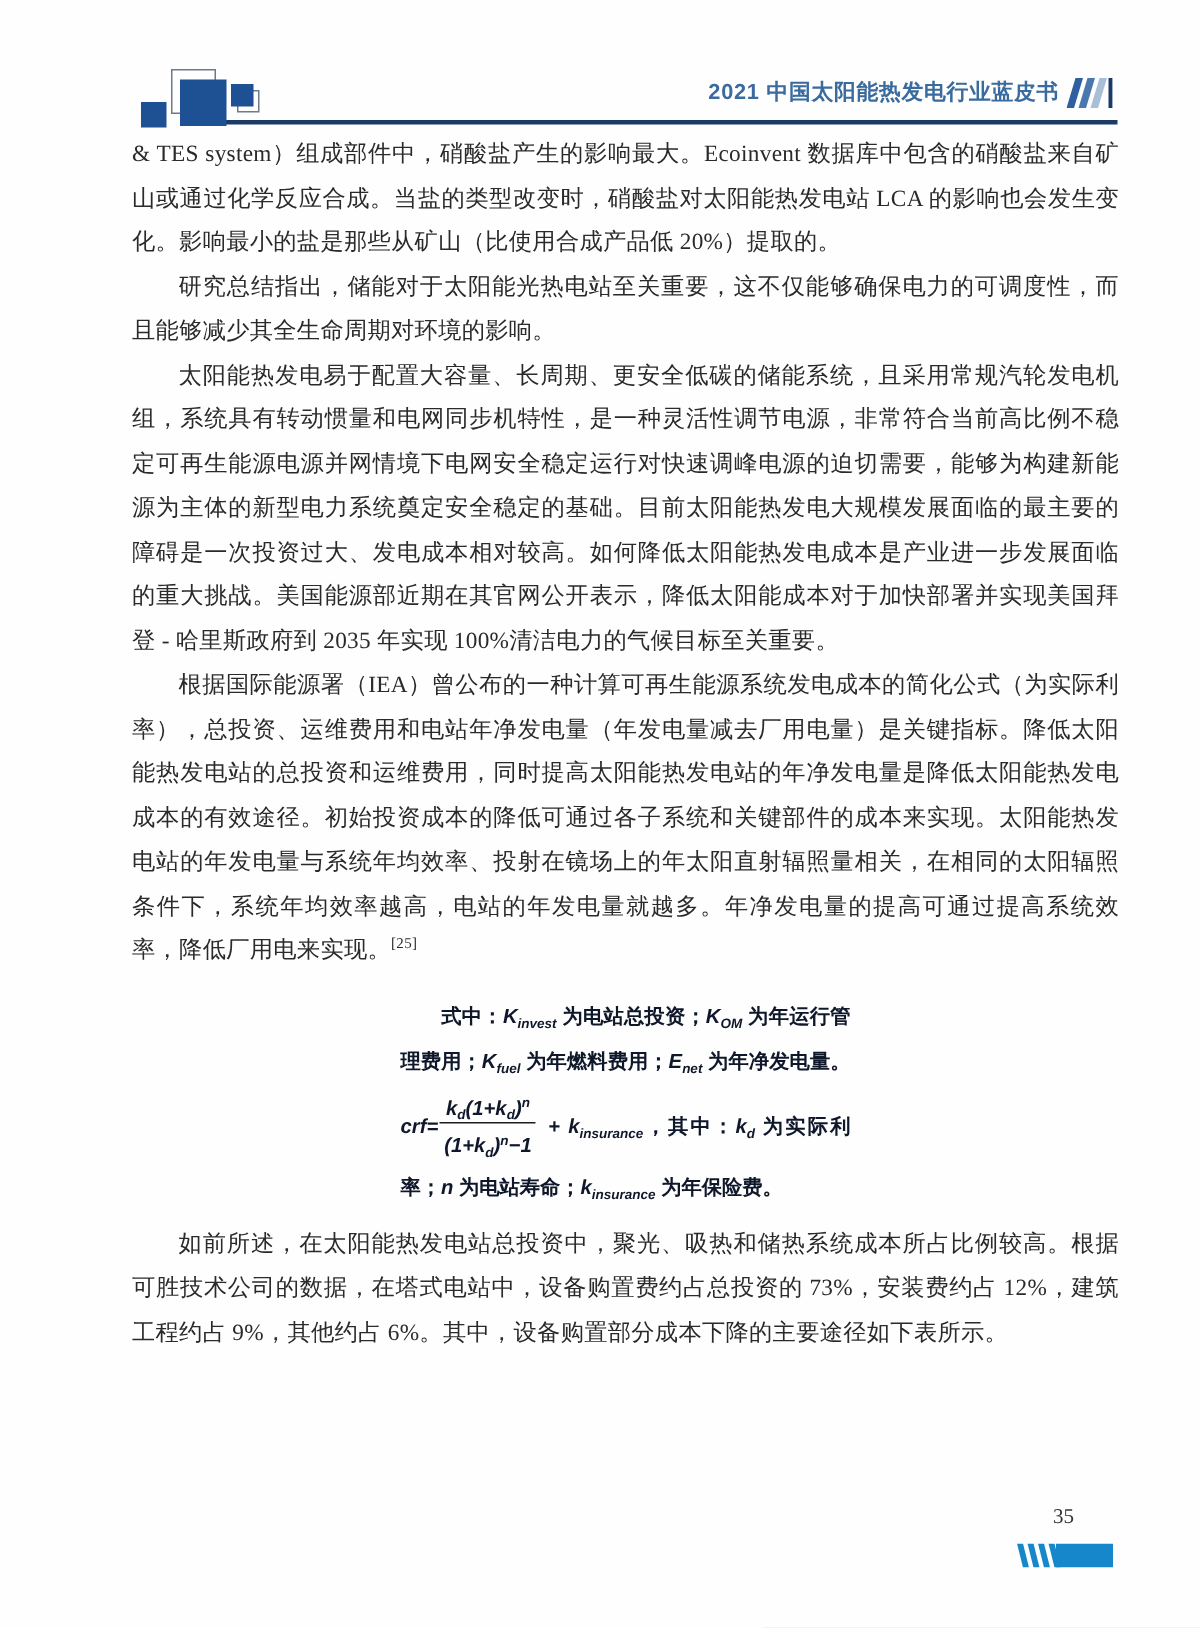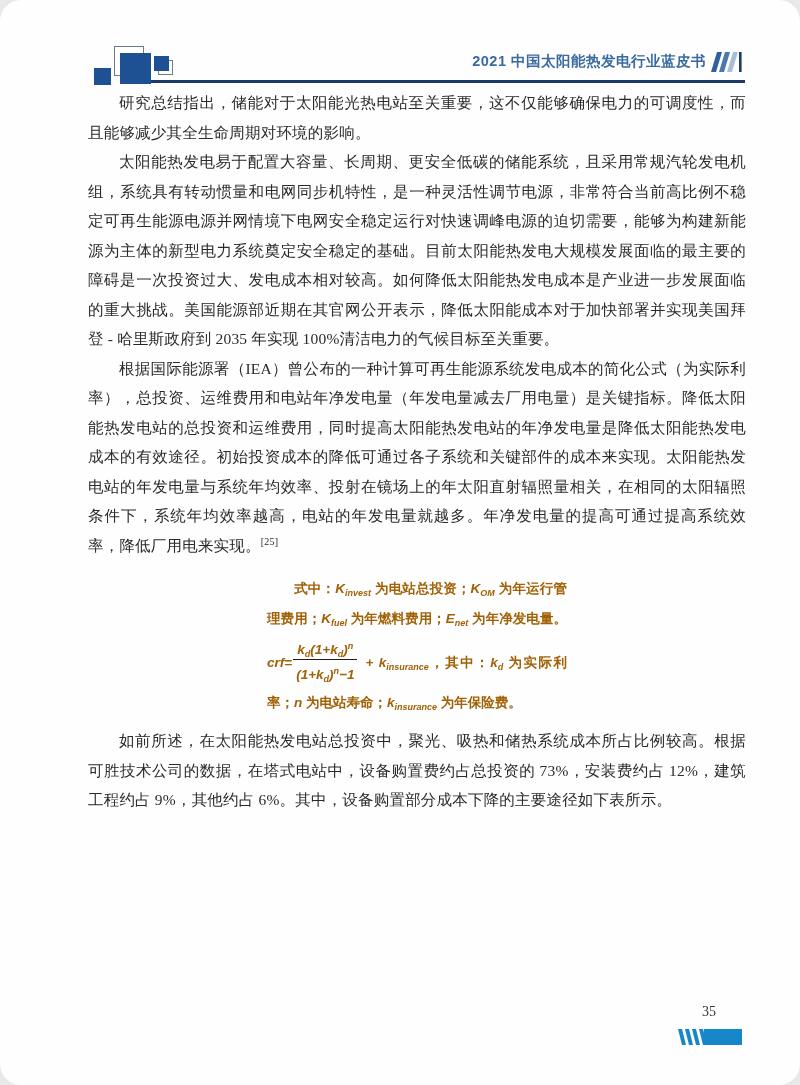--- a/index.html
+++ b/index.html
@@ -13,21 +13,20 @@
   *{margin:0;padding:0;box-sizing:border-box;}
   html,body{background:#e9e9e7;}
   .page{
     position:relative;
     width:800px;height:1085px;
     margin:0 auto;
     background:#fefefe;
     overflow:hidden;
     font-family:"Liberation Serif","DejaVu Serif",serif;
     color:var(--ink);
-    border-radius:21px;
   }
   
   .header{position:absolute;top:44px;left:0;width:800px;height:44px;}
   .header-rule{position:absolute;left:150px;top:36px;width:595px;height:3px;background:var(--navy);}
   .logo{position:absolute;left:94px;top:2px;width:80px;height:44px;}
   .logo .sq{position:absolute;}
   .logo .sq-small-left{left:0;top:22px;width:17px;height:17px;background:var(--logo-blue);}
   .logo .sq-outline-big{left:20px;top:0;width:30px;height:30px;background:#fff;border:1.5px solid #6c7b8a;}
   .logo .sq-fill-big{left:26px;top:7px;width:31px;height:31px;background:var(--logo-blue);}
   .logo .sq-outline-sm{left:64px;top:14px;width:15px;height:15px;background:#fff;border:1.2px solid #6c7b8a;}
@@ -63,21 +62,21 @@
   .frac{display:inline-block;text-align:center;}
   .frac .num{padding:0 10px 3px 10px;border-bottom:2.2px solid #1d1d1d;}
   .frac .den{padding:3px 10px 0 10px;}
   .t-var{font-size:19px;font-weight:bold;font-style:italic;}
   .t-op{font-size:18px;font-weight:bold;}
   .t-sub{font-size:11px;font-weight:bold;vertical-align:-4px;}
   
   .formula-note{
     width:300px;margin:16px auto 4px auto;
     font-family:"Liberation Sans","DejaVu Sans",sans-serif;
-    font-size:13.5px;font-weight:bold;line-height:25px;color:#a16207;
+    font-size:13.5px;font-weight:bold;line-height:25px;color:#0f172a;
     text-align:justify;
   }
   .formula-note .first-indent{display:inline-block;width:2em;}
   .n-var{font-style:italic;}
   .n-sub{font-size:9px;vertical-align:-3px;font-style:italic;}
   .n-sup{font-size:9px;vertical-align:5px;font-style:italic;}
   .inline-frac{
     display:inline-block;text-align:center;vertical-align:middle;
     line-height:17px;margin:2px 2px 2px 0;
   }
@@ -112,20 +111,21 @@
     <svg class="slashes" viewBox="0 0 34 20" width="34" height="20">
       <polygon points="6,0 11,0 5,20 0,20" fill="#2F5F9E"></polygon>
       <polygon points="14,0 19,0 13,20 8,20" fill="#4A77AE"></polygon>
       <polygon points="22,0 27,0 21,20 16,20" fill="#A9BFD8"></polygon>
       <rect x="28" y="0" width="2.6" height="20" fill="#1B3A66"></rect>
     </svg>
   </div>
 
   <div class="main">
 
+    <p class="para">&amp; TES system）组成部件中，硝酸盐产生的影响最大。Ecoinvent 数据库中包含的硝酸盐来自矿山或通过化学反应合成。当盐的类型改变时，硝酸盐对太阳能热发电站 LCA 的影响也会发生变化。影响最小的盐是那些从矿山（比使用合成产品低 20%）提取的。</p>
     <p class="para indent">研究总结指出，储能对于太阳能光热电站至关重要，这不仅能够确保电力的可调度性，而且能够减少其全生命周期对环境的影响。</p>
 
 
     <p class="para indent">太阳能热发电易于配置大容量、长周期、更安全低碳的储能系统，且采用常规汽轮发电机组，系统具有转动惯量和电网同步机特性，是一种灵活性调节电源，非常符合当前高比例不稳定可再生能源电源并网情境下电网安全稳定运行对快速调峰电源的迫切需要，能够为构建新能源为主体的新型电力系统奠定安全稳定的基础。目前太阳能热发电大规模发展面临的最主要的障碍是一次投资过大、发电成本相对较高。如何降低太阳能热发电成本是产业进一步发展面临的重大挑战。美国能源部近期在其官网公开表示，降低太阳能成本对于加快部署并实现美国拜登 - 哈里斯政府到 2035 年实现 100%清洁电力的气候目标至关重要。</p>
 
     <p class="para indent"><span>根据国际能源署（IEA）曾公布的一种计算可再生能源系统发电成本的简化公式（为实际利率），总投资、运维费用和电站年净发电量（年发电量减去厂用电量）是关键指标。降低太阳能热发电站的总投资和运维费用，同时提高太阳能热发电站的年净发电量是降低太阳能热发电成本的有效途径。初始投资成本的降低可通过各子系统和关键部件的成本来实现。太阳能热发电站的年发电量与系统年均效率、投射在镜场上的年太阳直射辐照量相关，在相同的太阳辐照条件下，系统年均效率越高，电站的年发电量就越多。年净发电量的提高可通过提高系统效率，降低厂用电来实现。</span><span class="ref-sup">[25]</span></p>
 
     <div class="formula-wrap">
 
       <div class="formula-note">

